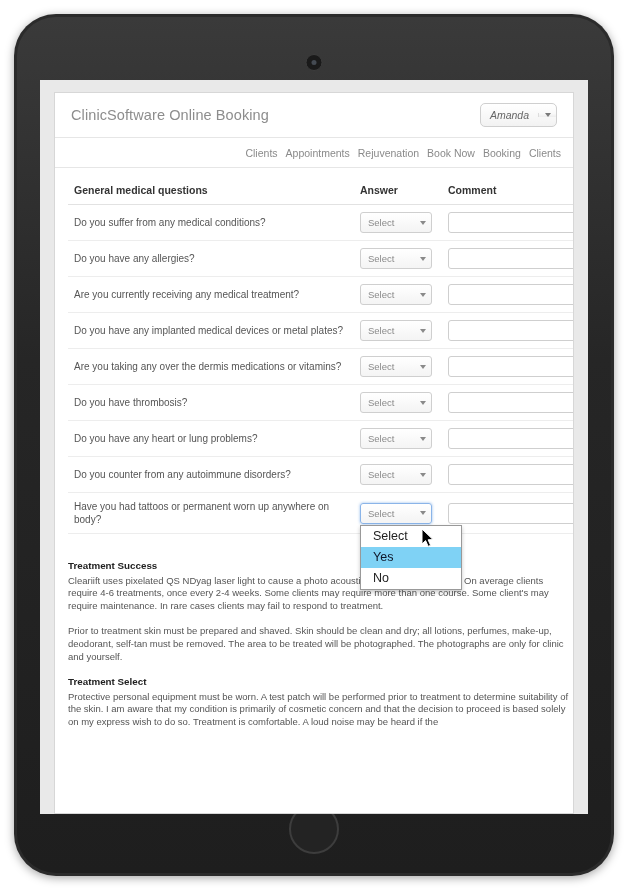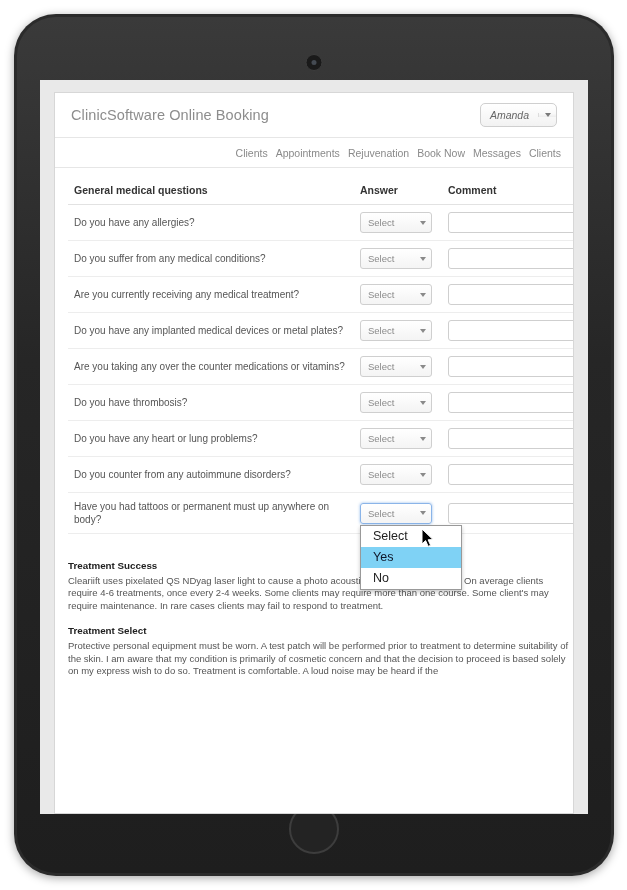--- a/index.html
+++ b/index.html
@@ -273,64 +273,64 @@
             <div class="caret-glyph"></div>
           </div>
         </div>
       </div>
 
       <div class="nav">
         <span>Clients</span>
         <span>Appointments</span>
         <span>Rejuvenation</span>
         <span>Book Now</span>
-        <span>Messages</span>
+        <span>Booking</span>
         <span>Clients</span>
       </div>
 
       <div class="form-area">
         <table class="q-table">
           <colgroup>
             <col class="c-q">
               <col class="c-a">
               <col class="c-c">
           </colgroup>
           <thead>
             <tr>
               <th>General medical questions</th>
               <th>Answer</th>
               <th>Comment</th>
             </tr>
           </thead>
           <tbody>
             <tr>
+              <td class="q-text">Do you suffer from any medical conditions?</td>
+              <td>
+                <div class="select-box">
+                  <span>Select</span>
+                  <span class="select-caret"></span>
+                </div>
+              </td>
+              <td>
+                <input class="comment-input" type="text" placeholder="" style="">
+              </td>
+            </tr>
+            <tr>
               <td class="q-text">Do you have any allergies?</td>
               <td>
                 <div class="select-box">
                   <span>Select</span>
                   <span class="select-caret"></span>
                 </div>
               </td>
               <td>
                 <input class="comment-input" type="text" placeholder="" style="">
               </td>
             </tr>
             <tr>
-              <td class="q-text">Do you suffer from any medical conditions?</td>
-              <td>
-                <div class="select-box">
-                  <span>Select</span>
-                  <span class="select-caret"></span>
-                </div>
-              </td>
-              <td>
-                <input class="comment-input" type="text" placeholder="" style="">
-              </td>
-            </tr>
-            <tr>
               <td class="q-text">Are you currently receiving any medical treatment?</td>
               <td>
                 <div class="select-box">
                   <span>Select</span>
                   <span class="select-caret"></span>
                 </div>
               </td>
               <td>
                 <input class="comment-input" type="text" placeholder="" style="">
               </td>
@@ -341,21 +341,21 @@
                 <div class="select-box">
                   <span>Select</span>
                   <span class="select-caret"></span>
                 </div>
               </td>
               <td>
                 <input class="comment-input" type="text" placeholder="" style="">
               </td>
             </tr>
             <tr>
-              <td class="q-text">Are you taking any over the counter medications or vitamins?</td>
+              <td class="q-text">Are you taking any over the dermis medications or vitamins?</td>
               <td>
                 <div class="select-box">
                   <span>Select</span>
                   <span class="select-caret"></span>
                 </div>
               </td>
               <td>
                 <input class="comment-input" type="text" placeholder="" style="">
               </td>
             </tr>
@@ -389,21 +389,21 @@
                 <div class="select-box">
                   <span>Select</span>
                   <span class="select-caret"></span>
                 </div>
               </td>
               <td>
                 <input class="comment-input" type="text" placeholder="" style="">
               </td>
             </tr>
             <tr>
-              <td class="q-text">Have you had tattoos or permanent must up anywhere on body?</td>
+              <td class="q-text">Have you had tattoos or permanent worn up anywhere on body?</td>
               <td>
                 <div class="dropdown-wrap">
                   <div class="select-box active">
                     <span>Select</span>
                     <span class="select-caret"></span>
                   </div>
                   <div class="dropdown-list">
                     <div class="opt">Select</div>
                     <div class="opt sel">Yes</div>
                     <div class="opt">No</div>
@@ -418,20 +418,21 @@
               </td>
             </tr>
           </tbody>
         </table>
       </div>
 
       <div class="legal">
         <h4>Treatment Success</h4>
         <p>Cleariift uses pixelated QS NDyag laser light to cause a photo acoustic reaction in the dermis. On average clients require 4-6 treatments, once every 2-4 weeks. Some clients may require more than one course. Some client's may require maintenance. In rare cases clients may fail to respond to treatment.</p>
 
+        <p>Prior to treatment skin must be prepared and shaved. Skin should be clean and dry; all lotions, perfumes, make-up, deodorant, self-tan must be removed. The area to be treated will be photographed. The photographs are only for clinic and yourself.</p>
 
         <h4>Treatment Select</h4>
         <p>Protective personal equipment must be worn. A test patch will be performed prior to treatment to determine suitability of the skin. I am aware that my condition is primarily of cosmetic concern and that the decision to proceed is based solely on my express wish to do so. Treatment is comfortable. A loud noise may be heard if the</p>
       </div>
 
     </div>
   </div>
 </div>
 
 </body></html>

